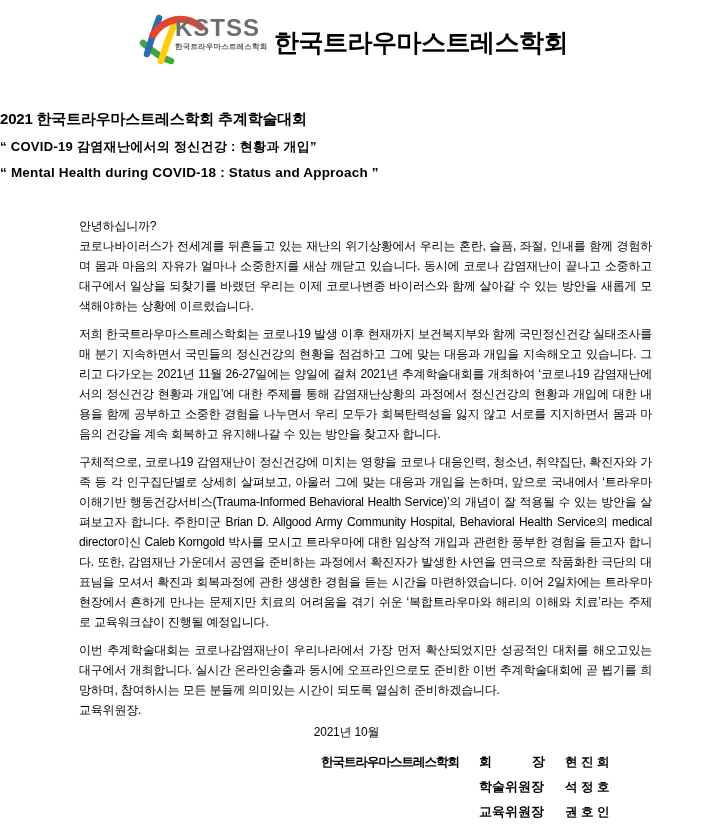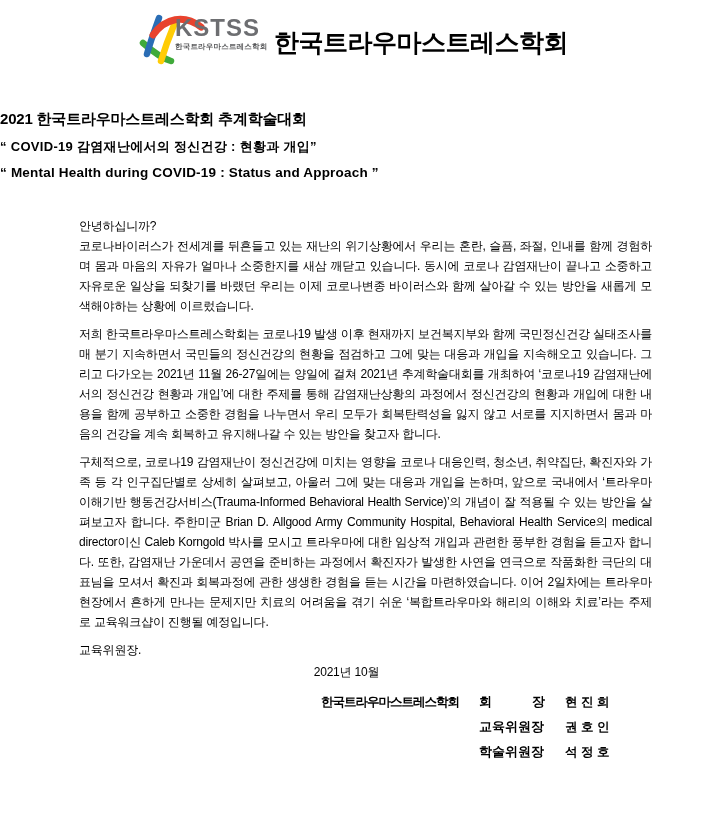--- a/index.html
+++ b/index.html
@@ -106,43 +106,44 @@
         <div class="logo-acronym">KSTSS</div>
         <div class="logo-sub">한국트라우마스트레스학회</div>
       </div>
     </div>
     <h1 class="org-title">한국트라우마스트레스학회</h1>
   </header>
 
   <section class="title-block">
     <p class="title-line1">2021 한국트라우마스트레스학회 추계학술대회</p>
     <p class="title-line2">“ COVID-19 감염재난에서의 정신건강 : 현황과 개입”</p>
-    <p class="title-line3">“ Mental Health during COVID-19 : Status and Approach ”</p>
+    <p class="title-line3">“ Mental Health during COVID-18 : Status and Approach ”</p>
   </section>
 
   <section class="body-text">
     <p class="greeting">안녕하십니까?</p>
-    <p>코로나바이러스가 전세계를 뒤흔들고 있는 재난의 위기상황에서 우리는 혼란, 슬픔, 좌절, 인내를 함께 경험하며 몸과 마음의 자유가 얼마나 소중한지를 새삼 깨닫고 있습니다. 동시에 코로나 감염재난이 끝나고 소중하고 자유로운 일상을 되찾기를 바랬던 우리는 이제 코로나변종 바이러스와 함께 살아갈 수 있는 방안을 새롭게 모색해야하는 상황에 이르렀습니다.</p>
+    <p>코로나바이러스가 전세계를 뒤흔들고 있는 재난의 위기상황에서 우리는 혼란, 슬픔, 좌절, 인내를 함께 경험하며 몸과 마음의 자유가 얼마나 소중한지를 새삼 깨닫고 있습니다. 동시에 코로나 감염재난이 끝나고 소중하고 대구에서 일상을 되찾기를 바랬던 우리는 이제 코로나변종 바이러스와 함께 살아갈 수 있는 방안을 새롭게 모색해야하는 상황에 이르렀습니다.</p>
     <p>저희 한국트라우마스트레스학회는 코로나19 발생 이후 현재까지 보건복지부와 함께 국민정신건강 실태조사를 매 분기 지속하면서 국민들의 정신건강의 현황을 점검하고 그에 맞는 대응과 개입을 지속해오고 있습니다. 그리고 다가오는 2021년 11월 26-27일에는 양일에 걸쳐 2021년 추계학술대회를 개최하여 ‘코로나19 감염재난에서의 정신건강 현황과 개입’에 대한 주제를 통해 감염재난상황의 과정에서 정신건강의 현황과 개입에 대한 내용을 함께 공부하고 소중한 경험을 나누면서 우리 모두가 회복탄력성을 잃지 않고 서로를 지지하면서 몸과 마음의 건강을 계속 회복하고 유지해나갈 수 있는 방안을 찾고자 합니다.</p>
     <p>구체적으로, 코로나19 감염재난이 정신건강에 미치는 영향을 코로나 대응인력, 청소년, 취약집단, 확진자와 가족 등 각 인구집단별로 상세히 살펴보고, 아울러 그에 맞는 대응과 개입을 논하며, 앞으로 국내에서 ‘트라우마 이해기반 행동건강서비스(Trauma-Informed Behavioral Health Service)’의 개념이 잘 적용될 수 있는 방안을 살펴보고자 합니다. 주한미군 Brian D. Allgood Army Community Hospital, Behavioral Health Service의 medical director이신 Caleb Korngold 박사를 모시고 트라우마에 대한 임상적 개입과 관련한 풍부한 경험을 듣고자 합니다. 또한, 감염재난 가운데서 공연을 준비하는 과정에서 확진자가 발생한 사연을 연극으로 작품화한 극단의 대표님을 모셔서 확진과 회복과정에 관한 생생한 경험을 듣는 시간을 마련하였습니다. 이어 2일차에는 트라우마 현장에서 흔하게 만나는 문제지만 치료의 어려움을 겪기 쉬운 ‘복합트라우마와 해리의 이해와 치료’라는 주제로 교육워크샵이 진행될 예정입니다.</p>
+    <p class="para-last">이번 추계학술대회는 코로나감염재난이 우리나라에서 가장 먼저 확산되었지만 성공적인 대처를 해오고있는 대구에서 개최합니다. 실시간 온라인송출과 동시에 오프라인으로도 준비한 이번 추계학술대회에 곧 뵙기를 희망하며, 참여하시는 모든 분들께 의미있는 시간이 되도록 열심히 준비하겠습니다.</p>
     <p class="thanks">교육위원장.</p>
     <p class="date-line">2021년 10월</p>
   </section>
 
   <section class="sig-block">
     <div class="sig-row">
       <span class="sig-org">한국트라우마스트레스학회</span>
       <span class="sig-role">회 장</span>
       <span class="sig-name">현 진 희</span>
     </div>
     <div class="sig-row">
       <span class="sig-org"></span>
-      <span class="sig-role">교육위원장</span>
-      <span class="sig-name">권 호 인</span>
+      <span class="sig-role">학술위원장</span>
+      <span class="sig-name">석 정 호</span>
     </div>
     <div class="sig-row">
       <span class="sig-org"></span>
-      <span class="sig-role">학술위원장</span>
-      <span class="sig-name">석 정 호</span>
+      <span class="sig-role">교육위원장</span>
+      <span class="sig-name">권 호 인</span>
     </div>
   </section>
 
 </div>
 
 </body></html>

